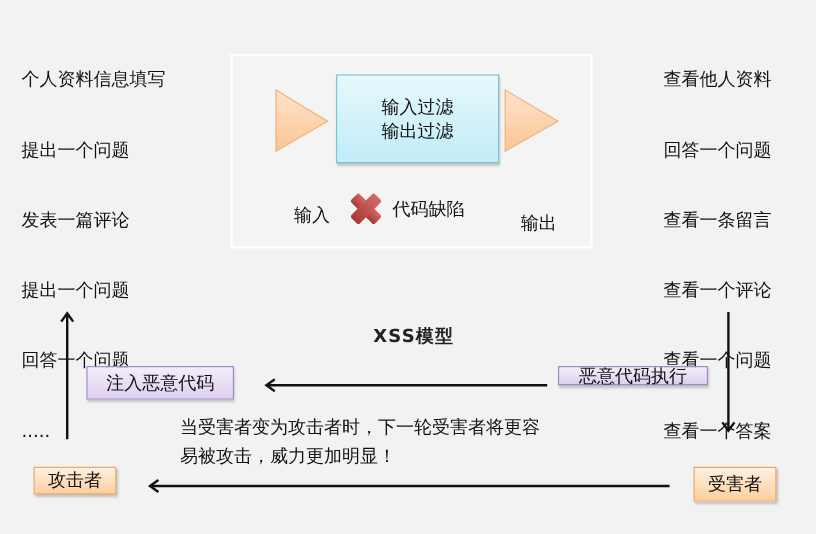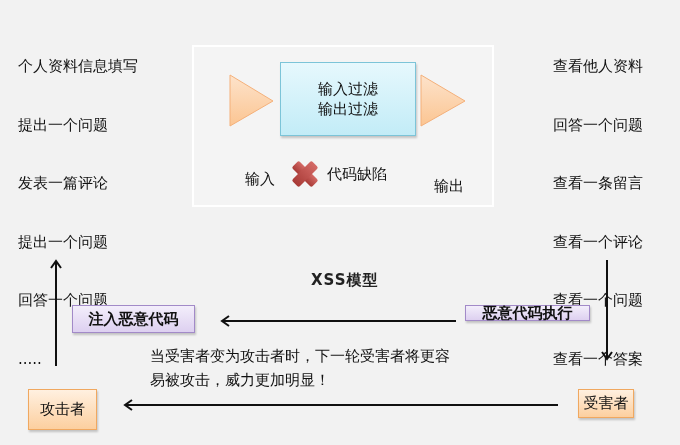--- a/index.html
+++ b/index.html
@@ -19,21 +19,21 @@
     background: linear-gradient(#e6f8fd, #c2ecf7);
     border: 1px solid #7cc4d8; box-shadow: 1px 2px 2px rgba(0,0,0,0.2);
     display: flex; flex-direction: column; align-items: center; justify-content: center;
     font-size: 15px; line-height: 20px;
   }
   .label { font-size: 15px; }
   .caption-title { font-size: 15px; font-weight: bold; letter-spacing: 1px; color: #222; margin-top: 38px; }
   .purple {
     background: linear-gradient(#f3eefb, #ddd0f0);
     border: 1px solid #a28ac8; box-shadow: 1px 2px 2px rgba(0,0,0,0.2);
-    box-sizing: border-box; font-size: 15px; display: flex; align-items: center; justify-content: center; font-weight: bold;
+    box-sizing: border-box; font-size: 15px; display: flex; align-items: center; justify-content: center;
   }
   .orange {
     background: linear-gradient(#fff0e0, #fccf9f);
     border: 1px solid #f0a860; box-shadow: 1px 2px 2px rgba(0,0,0,0.2);
     box-sizing: border-box; font-size: 15px; display: flex; align-items: center; justify-content: center;
   }
   .note { font-size: 15px; line-height: 24px; }
   svg.lines { position: absolute; left: 0; top: 0; }
 </style>
 </head>
@@ -131,18 +131,18 @@
 </div>
 <div class="abs purple" style="left:465px; top:305px; width:125px; height:16px;">
   <span>恶意代码执行</span>
 </div>
 
 <div class="abs note" style="left:150px; top:344px; width:400px;">
   <div>当受害者变为攻击者时，下一轮受害者将更容</div>
   <div>易被攻击，威力更加明显！</div>
 </div>
 
-<div class="abs orange" style="left:28px; top:389px; width:69px; height:41px;">
+<div class="abs orange" style="left:28px; top:389px; width:69px; height:23px;">
   <span>攻击者</span>
 </div>
-<div class="abs orange" style="left:578px; top:389px; width:56px; height:29px;">
+<div class="abs orange" style="left:578px; top:389px; width:69px; height:29px;">
   <span>受害者</span>
 </div>
 
 </body></html>

